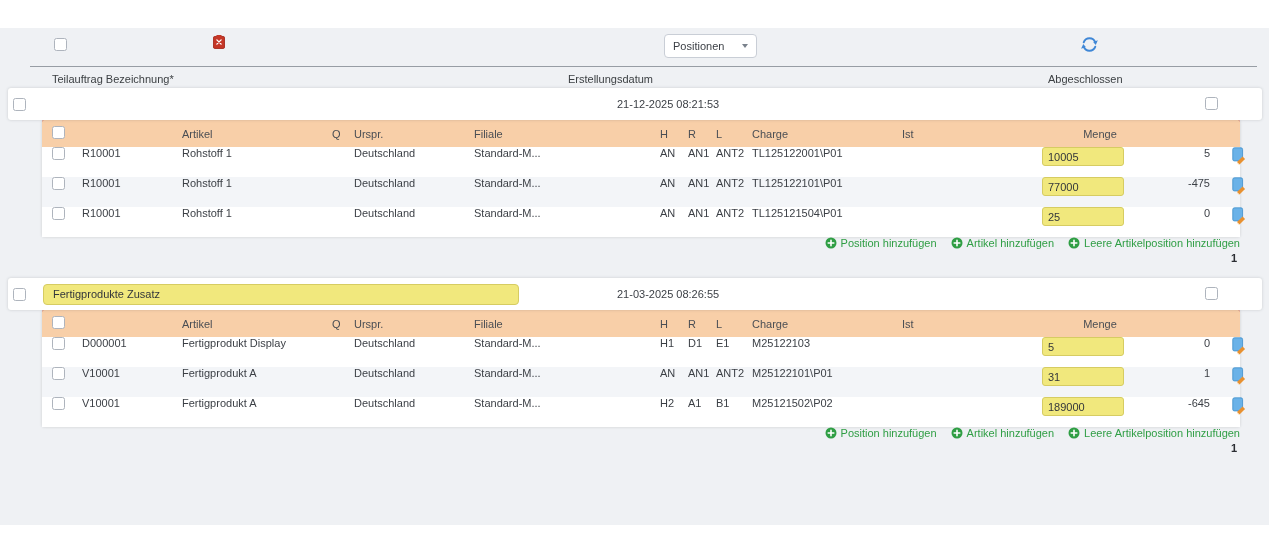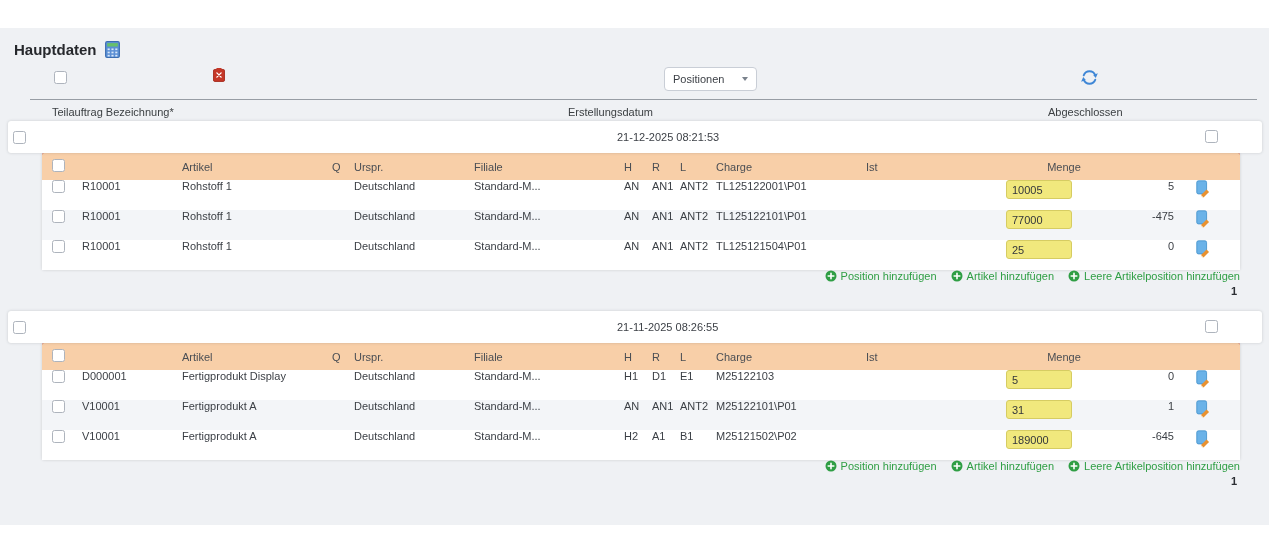--- a/index.html
+++ b/index.html
@@ -40,62 +40,42 @@
   
   .table-card{margin-left:34px;width:1198px;background:#b91c1c;border-radius:2px;
     box-shadow:0 0 3px rgba(60,64,70,.20);}
   .t-hdr{display:flex;align-items:center;height:27px;background:var(--header-orange,#f8cfa8);
     border-radius:2px 2px 0 0;color:#4a4e54;}
   .t-row{display:flex;align-items:flex-start;height:30px;background:#fff;}
   .t-row.odd{background:#f3f5f8;}
   .cell{flex:0 0 auto;white-space:nowrap;overflow:hidden;box-sizing:border-box;}
   .c-cb{width:40px;padding-left:10px;}
   .c-code{width:100px;} .c-art{width:150px;} .c-q{width:22px;} .c-ur{width:120px;}
-  .c-fil{width:150px;} .c-h{width:28px;} .c-r{width:28px;} .c-l{width:36px;}
+  .c-fil{width:186px;} .c-h{width:28px;} .c-r{width:28px;} .c-l{width:36px;}
   .c-chg{width:150px;} .c-ist{width:140px;} .c-mg{width:116px;}
   .c-val{width:62px;text-align:right;padding-right:10px;}
   .c-ico{width:36px;text-align:center;line-height:0;}
   .center{text-align:center;}
-  .menge-input{width:66px;height:19px;box-sizing:border-box;background:var(--input-yellow,#f1e87d);
+  .menge-input{width:82px;height:19px;box-sizing:border-box;background:var(--input-yellow,#f1e87d);
     border:1px solid #d6cc62;border-radius:3px;font-family:inherit;font-size:11px;padding:0 5px;color:#33363b;outline:none;}
   .icon-btn{display:inline-block;cursor:pointer;line-height:0;}
   
   .links-row{display:flex;justify-content:flex-end;gap:14px;margin-top:0;padding-right:22px;}
   .add-link{display:flex;align-items:center;gap:4px;color:var(--link-green,#2f9e44);cursor:pointer;}
   .pl-ic{line-height:0;}
   .page-num{text-align:right;padding-right:25px;font-weight:bold;margin-top:3px;color:#2b2e33;}
   
   .cb{width:13px;height:13px;background:#fff;border:1px solid #aeb4bd;border-radius:2.5px;
     display:inline-block;box-sizing:border-box;cursor:pointer;}
 </style>
 </head>
 <body>
 
 <div class="main">
 
-  <div class="title-row">
-    <span class="title">Hauptdaten</span>
-    <span style="line-height:0;">
-      <svg width="15" height="17" viewBox="0 0 14 16">
-          <rect x="0.5" y="0.5" width="13" height="15" rx="1.5" fill="#5b8fd4" stroke="#3b6db0"></rect>
-          <rect x="2" y="2" width="10" height="3.2" fill="#67c06b"></rect>
-          <g fill="#d7e7f9">
-            <rect x="2.4" y="7" width="2" height="1.6"></rect>
-            <rect x="6" y="7" width="2" height="1.6"></rect>
-            <rect x="9.6" y="7" width="2" height="1.6"></rect>
-            <rect x="2.4" y="10" width="2" height="1.6"></rect>
-            <rect x="6" y="10" width="2" height="1.6"></rect>
-            <rect x="9.6" y="10" width="2" height="1.6"></rect>
-            <rect x="2.4" y="13" width="2" height="1.6"></rect>
-            <rect x="6" y="13" width="2" height="1.6"></rect>
-            <rect x="9.6" y="13" width="2" height="1.6"></rect>
-          </g>
-        </svg>
-    </span>
-  </div>
 
   <div class="toolbar">
     <span class="cb tb-cb"></span>
     <span class="del-btn">
       <svg width="12" height="14" viewBox="0 0 13 15">
           <rect x="0.5" y="1.5" width="12" height="13" rx="1.5" fill="#c53727" stroke="#a52b1e"></rect>
           <rect x="3.5" y="0" width="6" height="2" rx="1" fill="#c53727"></rect>
           <path d="M4.2 5.2 L8.8 9.8 M8.8 5.2 L4.2 9.8" stroke="#fff" stroke-width="1.5" stroke-linecap="round"></path>
         </svg>
     </span>
@@ -227,21 +207,22 @@
                 <path d="M6 3.2 V8.8 M3.2 6 H8.8" stroke="#fff" stroke-width="1.6" stroke-linecap="round"></path>
               </svg></span>
             <span>Leere Artikelposition hinzufügen</span>
           </span>
         </div>
         <div class="page-num">1</div>
       </div>
       <div class="group-section">
         <div class="group-row">
           <span class="cb"></span>
-          <span class="created">21-11-2025 08:26:55</span>
+          <input class="name-input" type="text" value="Fertigprodukte Zusatz" style="">
+          <span class="created">21-03-2025 08:26:55</span>
           <span class="cb done-cb"></span>
         </div>
         <div class="table-card">
           <div class="t-hdr">
             <span class="cell c-cb"><span class="cb"></span></span>
             <span class="cell c-code"></span>
             <span class="cell c-art">Artikel</span>
             <span class="cell c-q">Q</span>
             <span class="cell c-ur">Urspr.</span>
             <span class="cell c-fil">Filiale</span>

